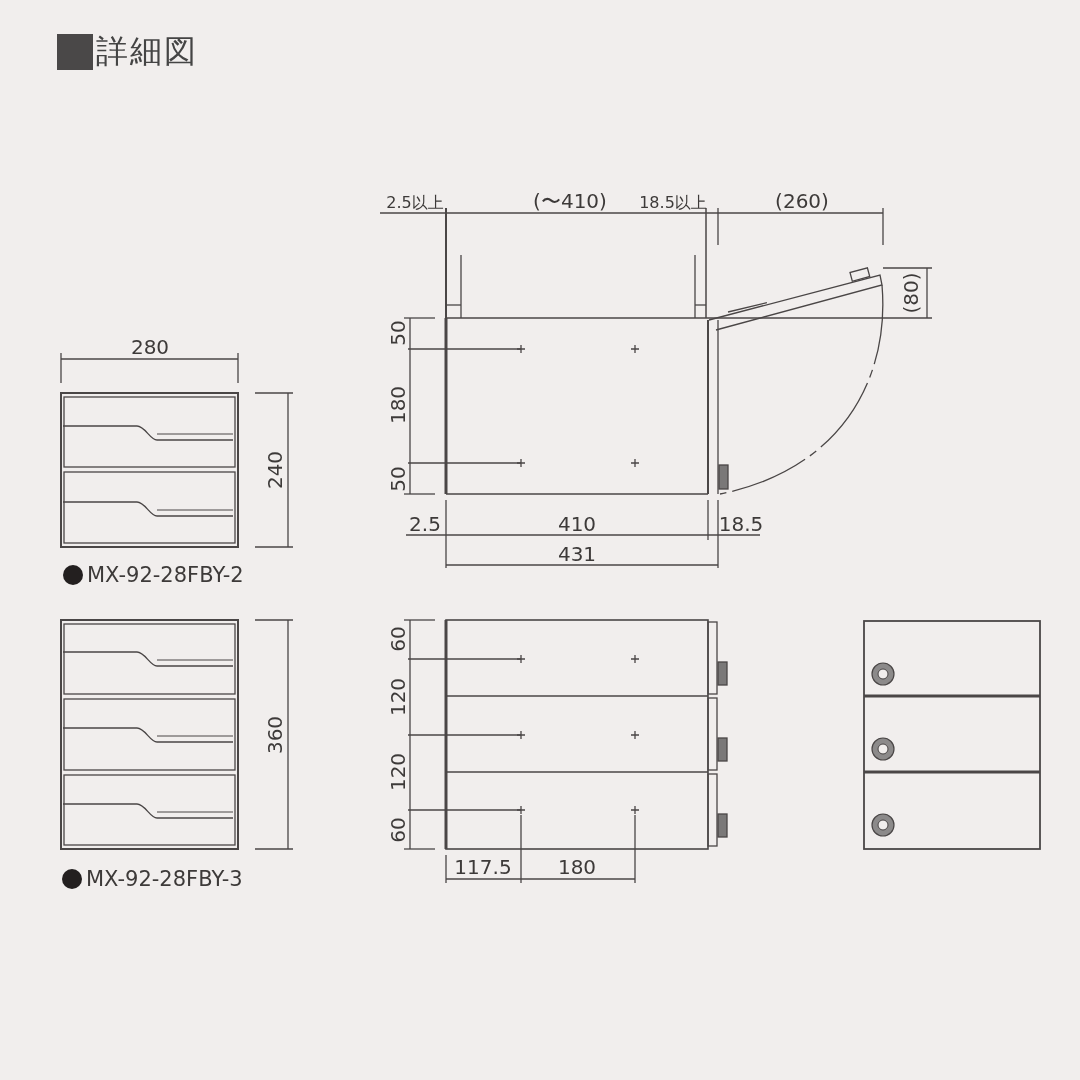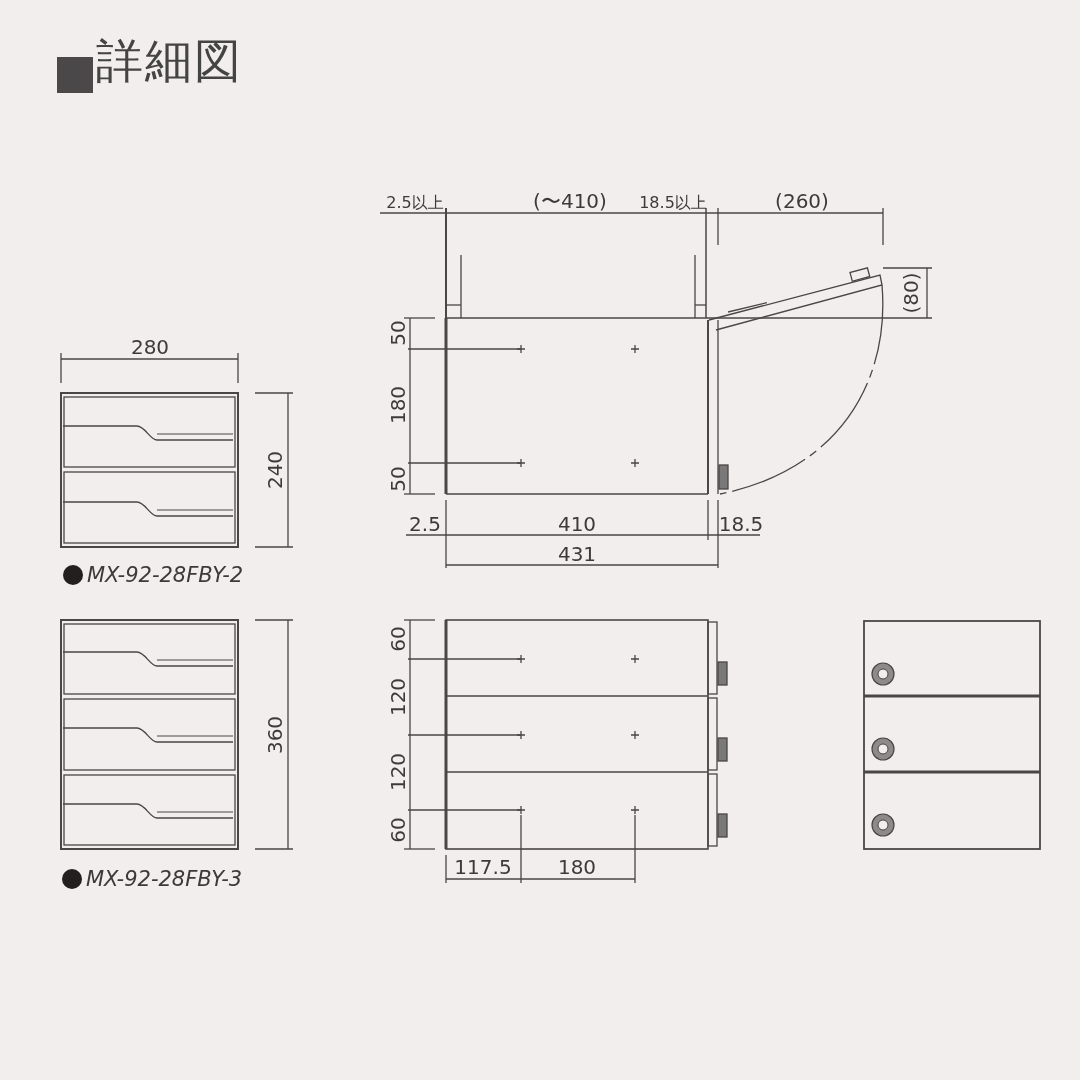--- a/index.html
+++ b/index.html
@@ -6,31 +6,31 @@
   body {
     width: 1080px; height: 1080px;
     background: #f1eeed;
     position: relative;
     overflow: hidden;
     font-family: "DejaVu Sans", sans-serif;
     color: #3d3a39;
   }
   .title {
     position: absolute; left: 57px; top: 30px;
-    display: flex; align-items: flex-end;
-    font-size: 47px; letter-spacing: 2px; color: #444;
+    display: flex; align-items: center;
+    font-size: 32px; letter-spacing: 2px; color: #444;
   }
   .title .sq {
     width: 36px; height: 36px; background: #4a4848; margin-right: 3px;
   }
   svg { position: absolute; left: 0; top: 0; }
   .lbl { font-family: "DejaVu Sans", sans-serif; fill: #3d3a39; }
   .model {
     position: absolute; font-size: 21px; color: #3d3a39;
-    font-family: "DejaVu Sans", sans-serif; display: flex; align-items: center; font-style: italic;
+    font-family: "DejaVu Sans", sans-serif; display: flex; align-items: center;
   }
   .model .dot { width: 20px; height: 20px; border-radius: 50%; background: #231f1f; margin-right: 4px; }
 </style>
 </head>
 <body>
 
 <div class="title">
   <div class="sq"></div>
   <span>詳細図</span>
 </div>

